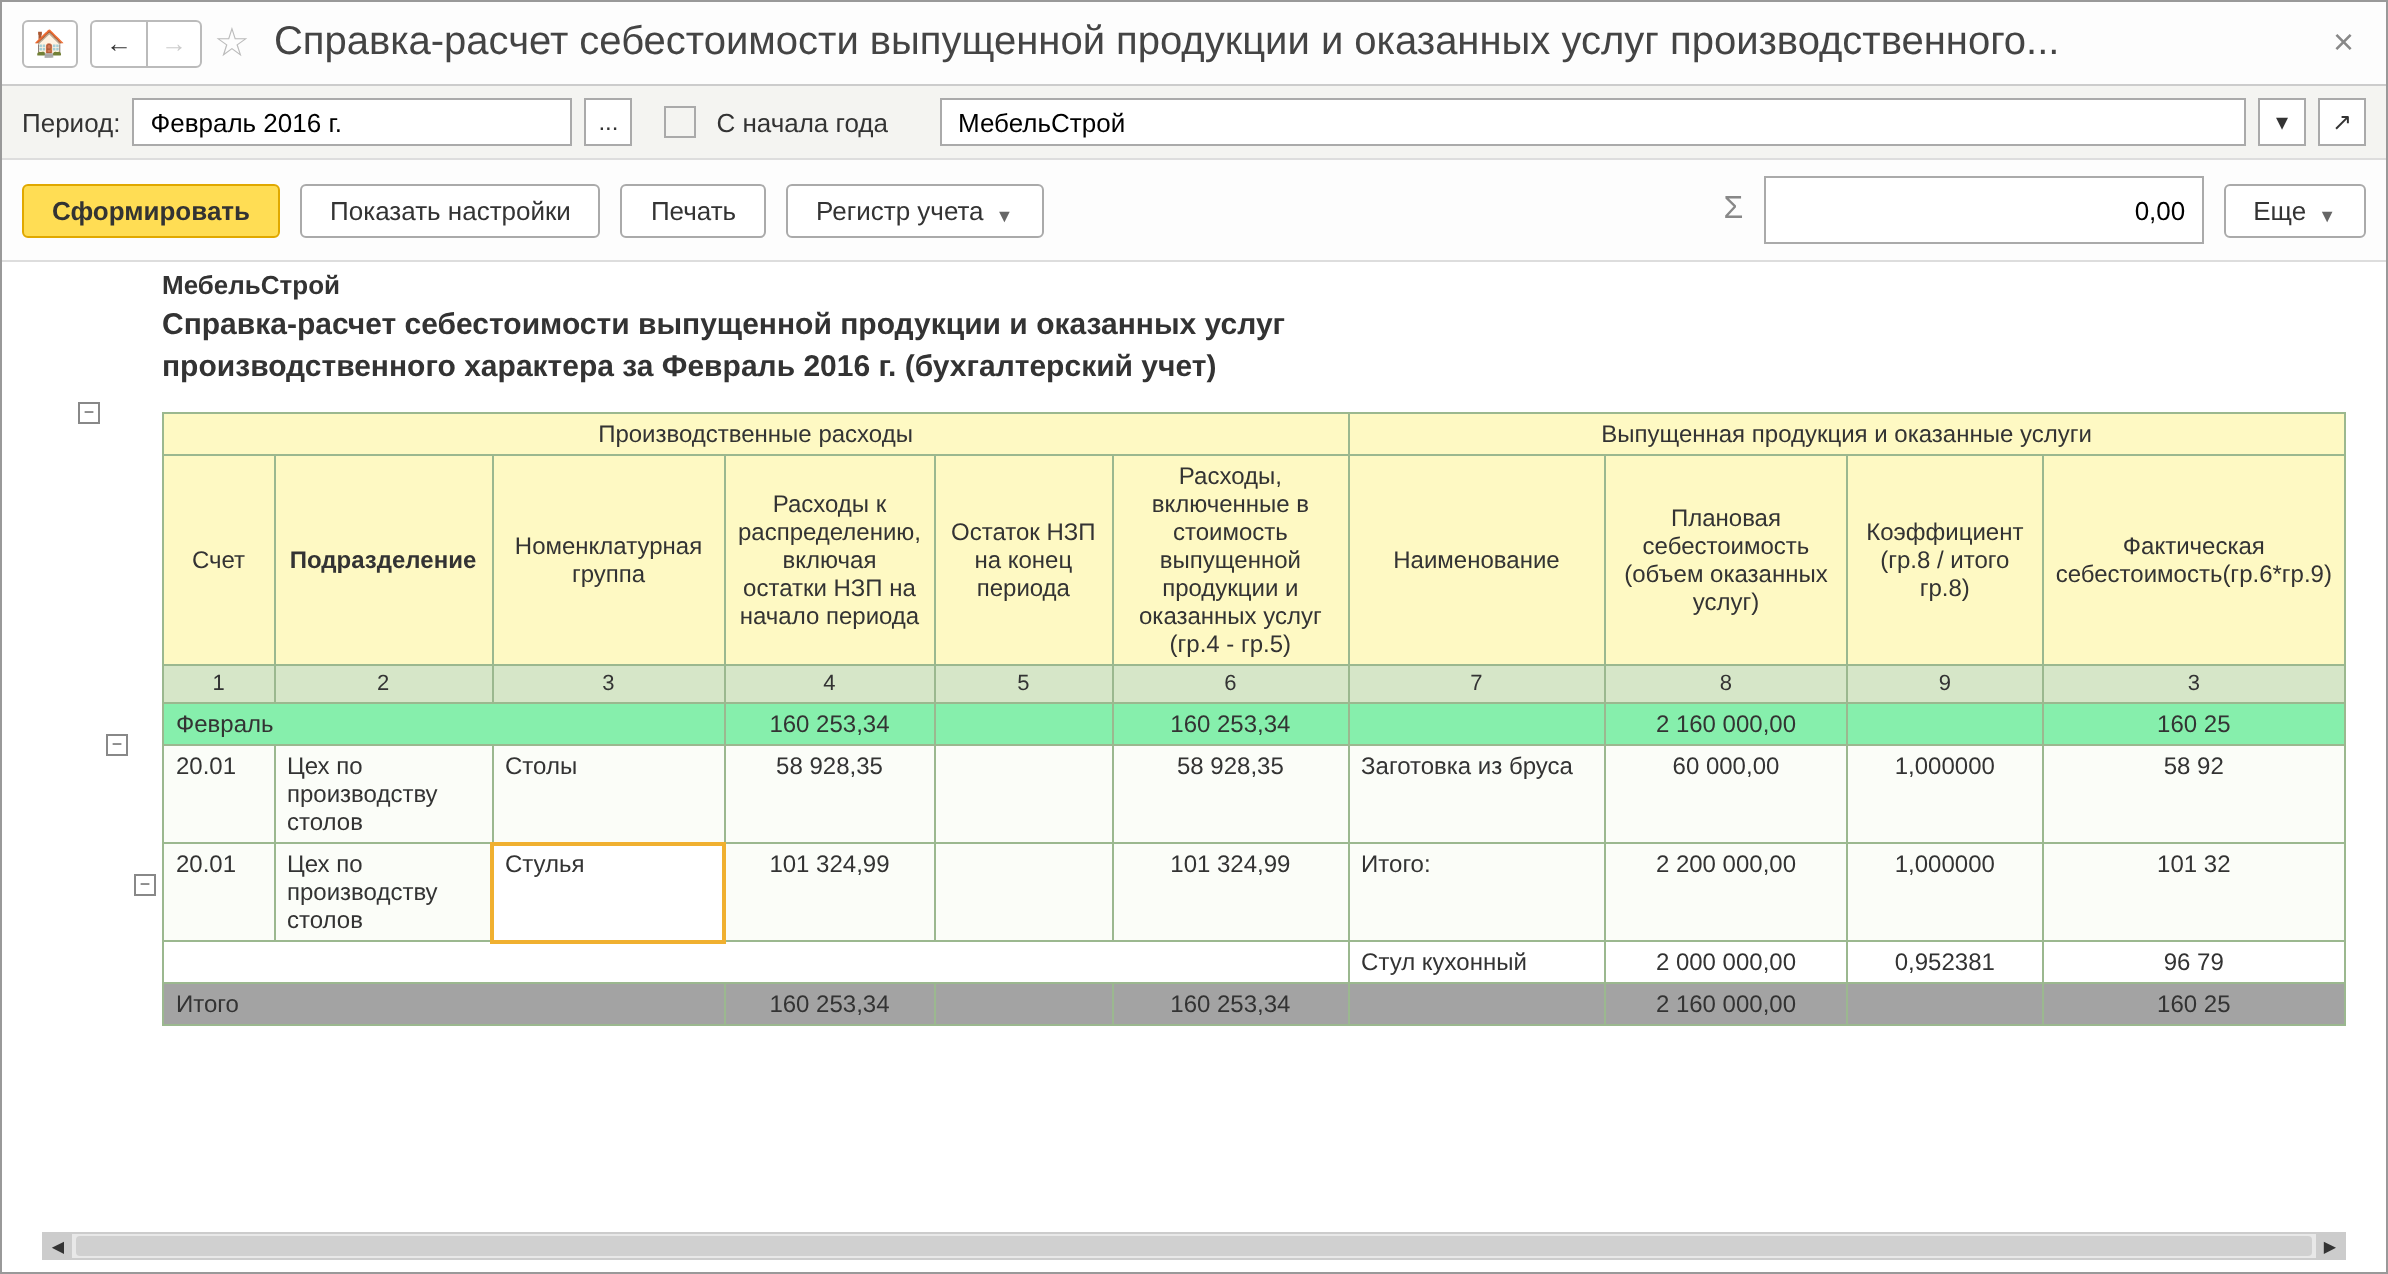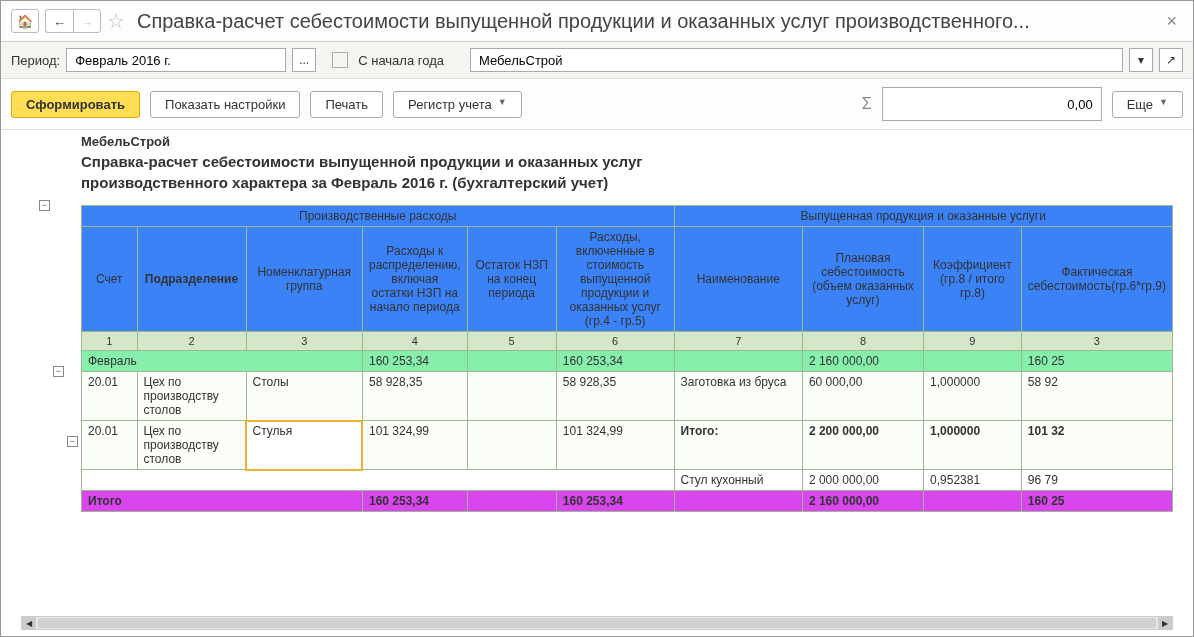--- a/index.html
+++ b/index.html
@@ -11,44 +11,44 @@
 .close-x { font-size: 18px; color: #888; cursor: pointer; padding: 0 6px; }
 .star { color: #bbb; font-size: 20px; }
 .filterbar { display: flex; align-items: center; padding: 6px 10px; gap: 6px; background: #f4f4f1; border-bottom: 1px solid #ddd; }
 .label { font-size: 13px; }
 .period-input { border: 1px solid #aaa; background: #fff; padding: 4px 8px; width: 220px; height: 24px; font-size: 13px; }
 .small-btn { width: 24px; height: 24px; border: 1px solid #aaa; background: #fff; display: flex; align-items: center; justify-content: center; cursor: pointer; }
 .checkbox { width: 16px; height: 16px; border: 1px solid #aaa; margin: 0 4px 0 10px; }
 .since-label { margin-right: 20px; }
 .org-input { flex: 1; border: 1px solid #aaa; background: #fff; padding: 4px 8px; height: 24px; font-size: 13px; }
 .toolbar { display: flex; align-items: center; padding: 8px 10px; gap: 10px; background: #fdfdfd; border-bottom: 1px solid #ddd; }
-.btn { border: 1px solid #aaa; border-radius: 3px; padding: 5px 14px; font-size: 13px; background: #fff; cursor: pointer; display: flex; align-items: flex-start; gap: 6px; }
+.btn { border: 1px solid #aaa; border-radius: 3px; padding: 5px 14px; font-size: 13px; background: #fff; cursor: pointer; display: flex; align-items: flex-end; gap: 6px; }
 .btn-primary { background: #ffdd54; border-color: #e0a800; font-weight: bold; }
 .dropdown-arrow { font-size: 9px; color: #666; }
 .spacer { flex: 1; }
 .sigma { font-size: 16px; color: #888; }
 .num-input { border: 1px solid #aaa; width: 220px; height: 26px; text-align: right; padding: 16px 8px; font-size: 13px; }
 .report-area { flex: 1; overflow: auto; position: relative; padding: 4px 20px 60px 20px; }
 .report-content { position: relative; }
 .tree-rail { position: absolute; left: 4px; top: 0; width: 30px; height: 100%; }
 .tree-btn { position: absolute; width: 11px; height: 11px; border: 1px solid #888; background: #fff; font-size: 9px; line-height: 9px; text-align: center; cursor: pointer; color: #555; }
 .org-head { font-weight: bold; font-size: 13px; margin-left: 60px; margin-bottom: 2px; }
 .report-title { font-weight: bold; font-size: 15px; margin-left: 60px; margin-bottom: 12px; max-width: 700px; line-height: 1.4; }
 .grid { border-collapse: collapse; margin-left: 60px; }
 .grid th, .grid td { border: 1px solid #9bb88f; padding: 3px 6px; font-size: 12px; vertical-align: top; }
-.grid th { background: #3b82f6; font-weight: normal; text-align: center; vertical-align: middle; }
+.grid th { background: #fef9c3; font-weight: normal; text-align: center; vertical-align: middle; }
 .grid .colnum th { background: #d6e6c8; font-weight: normal; font-size: 11px; }
-.grid td.num { text-align: left; }
+.grid td.num { text-align: center; }
 .grid td.txt { text-align: left; }
 .row-group td { background: #86efac; }
 .row-sub td { background: #fbfdf8; }
 .row-white td { background: #fff; }
-.row-total td { background: #d946ef; font-weight: bold; }
+.row-total td { background: #a3a3a3; font-weight: normal; }
 .highlight td.hl { outline: 2px solid #f0b030; outline-offset: -1px; background: #fff; }
-.bold { font-weight: bold; }
+.bold { font-weight: normal; }
 .scrollbar-h { height: 14px; background: #e8e8e8; border: 1px solid #ccc; margin: 0 20px 6px 20px; display: flex; align-items: center; }
 .scroll-arrow { width: 14px; height: 12px; background: #ccc; display: flex; align-items: center; justify-content: center; font-size: 8px; }
 .scroll-thumb { flex: 1; height: 10px; background: #d0d0d0; margin: 0 2px; border-radius: 2px; }
 </style>
 </head>
 <body>
 
 <div class="window">
 
   <div class="titlebar">

